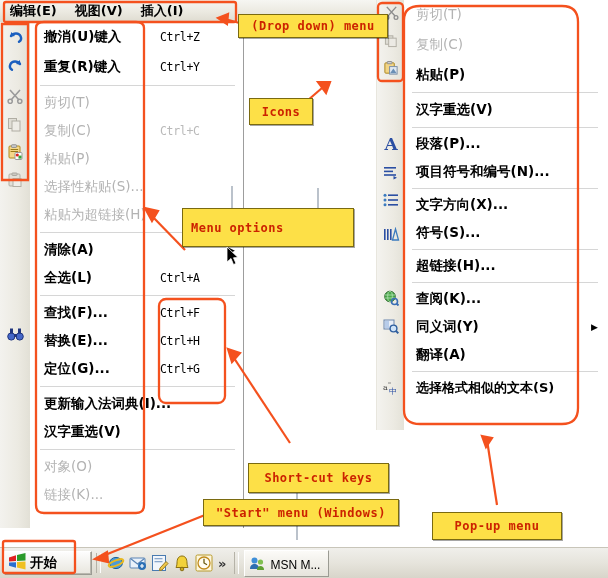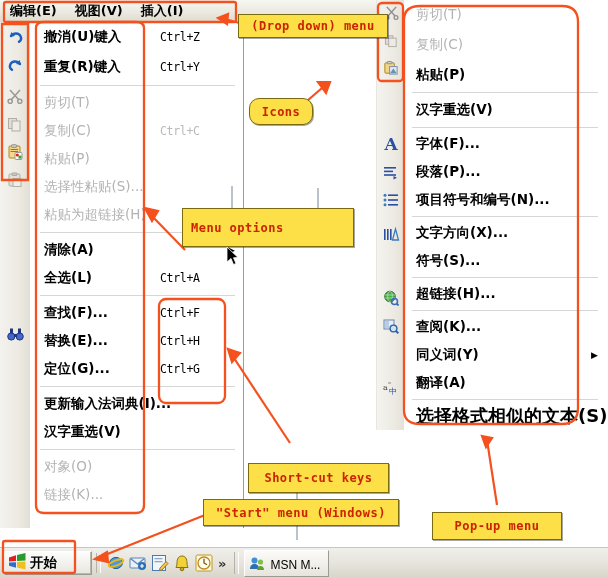--- a/index.html
+++ b/index.html
@@ -351,23 +351,20 @@
   </div>
   <div class="rmi" style="height:30px;">
     <span class="lbl">粘贴(P)</span>
   </div>
   <div class="rsep"></div>
   <div class="rmi" style="height:30px;">
     <span class="lbl">汉字重选(V)</span>
   </div>
   <div class="rsep"></div>
   <div class="rmi">
-    <span class="lbl">字体(F)...</span>
-  </div>
-  <div class="rmi">
     <span class="lbl">段落(P)...</span>
   </div>
   <div class="rmi">
     <span class="lbl">项目符号和编号(N)...</span>
   </div>
   <div class="rsep"></div>
   <div class="rmi">
     <span class="lbl">文字方向(X)...</span>
   </div>
   <div class="rmi">
@@ -383,21 +380,21 @@
   </div>
   <div class="rmi">
     <span class="lbl">同义词(Y)</span>
     <span class="sub">▶</span>
   </div>
   <div class="rmi">
     <span class="lbl">翻译(A)</span>
   </div>
   <div class="rsep"></div>
   <div class="rmi">
-    <span class="lbl" style="font-size:18px;">选择格式相似的文本(S)</span>
+    <span class="lbl" style="font-size:13px;">选择格式相似的文本(S)</span>
   </div>
 </div>
 
 <div id="taskbar">
   <div id="startbtn">
     <span style="display:inline-block;">
       <svg width="19" height="17" viewBox="0 0 19 17">
           <path d="M1 4.5 L8 2.2 L8 8 L1 8.6 Z" fill="#e02020"></path>
           <path d="M9 1.9 L17.5 0 L17.5 7.6 L9 8 Z" fill="#2a9a2a"></path>
           <path d="M1 9.6 L8 9.2 L8 14.8 L1 12.8 Z" fill="#2a6fd0"></path>
@@ -502,21 +499,21 @@
     <line x1="297" y1="489" x2="297" y2="540"></line>
   </g>
 </svg>
 
 <svg class="cursor" style="left:226px;top:246px;" width="14" height="20" viewBox="0 0 14 20">
   <polygon points="1,1 1,16 5,12.5 7.5,18.5 10,17.5 7.5,11.8 12,11.5" fill="#000" stroke="#fff" stroke-width="0.8"></polygon>
 </svg>
 
 <div class="callout" style="left:238px;top:14px;width:148px;height:22px;">(Drop down) menu</div>
 
-<div class="callout" style="left:249px;top:98px;width:62px;height:25px;border-radius:10px;">Icons</div>
+<div class="callout" style="left:249px;top:98px;width:62px;height:25px;">Icons</div>
 
 <div class="callout" style="left:182px;top:196px;width:162px;height:37px;justify-content:flex-start;padding-left:8px;margin-top:12px;">Menu options</div>
 
 <div class="callout" style="left:248px;top:463px;width:139px;height:28px;">Short-cut keys</div>
 
 <div class="callout" style="left:203px;top:499px;width:194px;height:25px;">"Start" menu (Windows)</div>
 
 <div class="callout" style="left:432px;top:512px;width:128px;height:26px;">Pop-up menu</div>
 
 </body></html>

